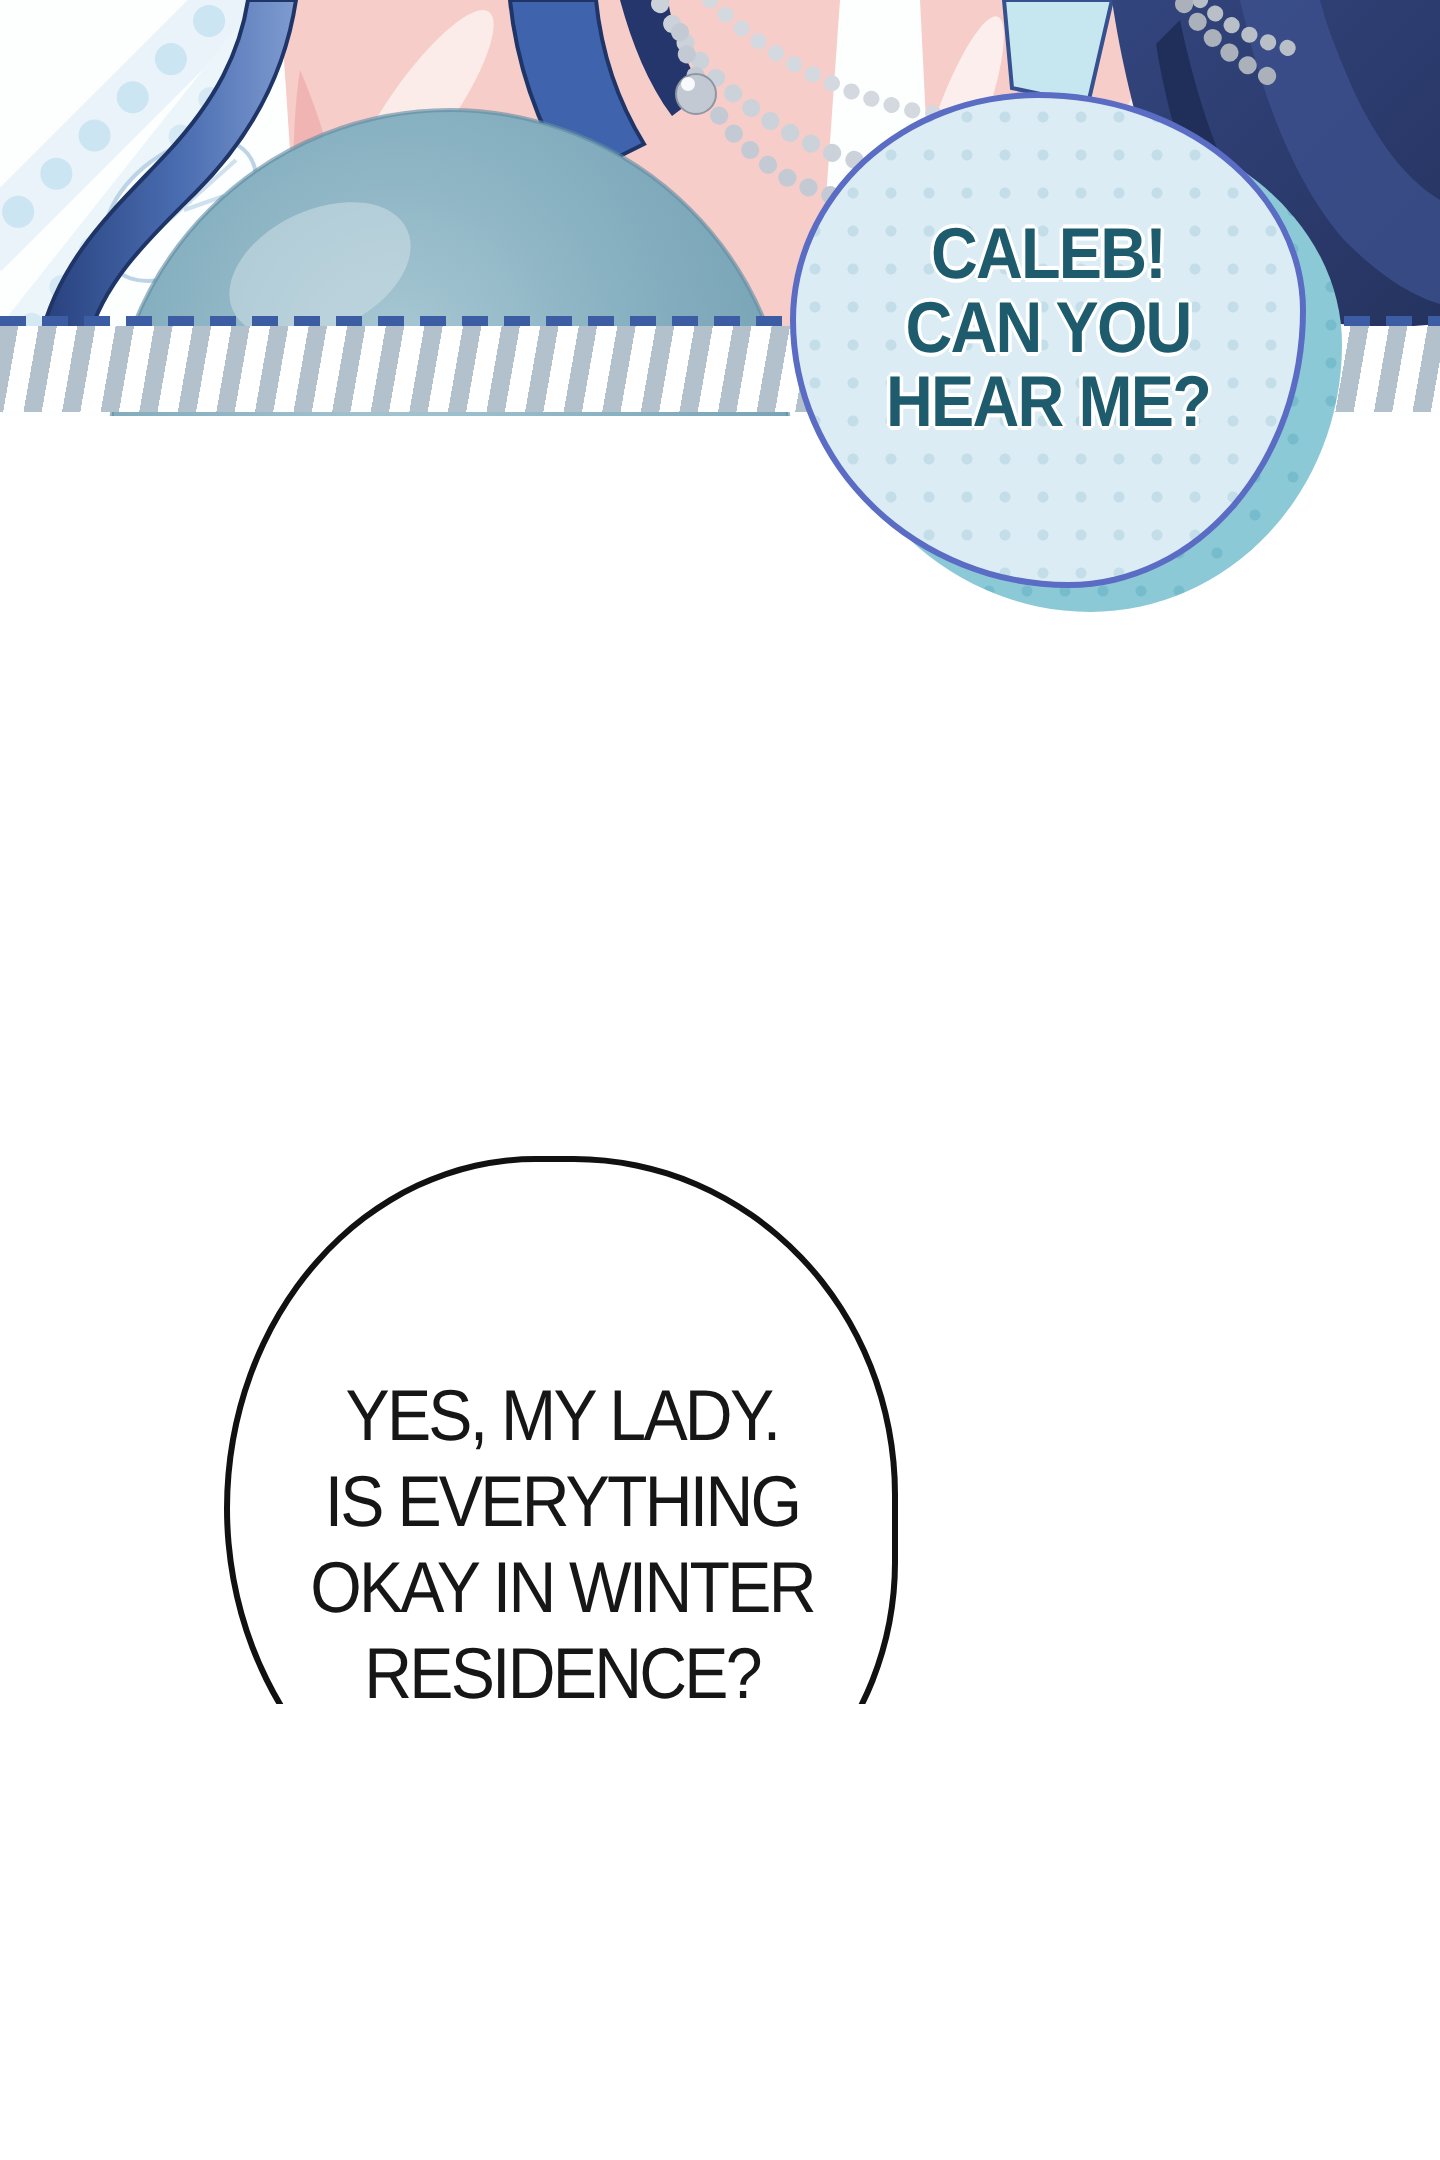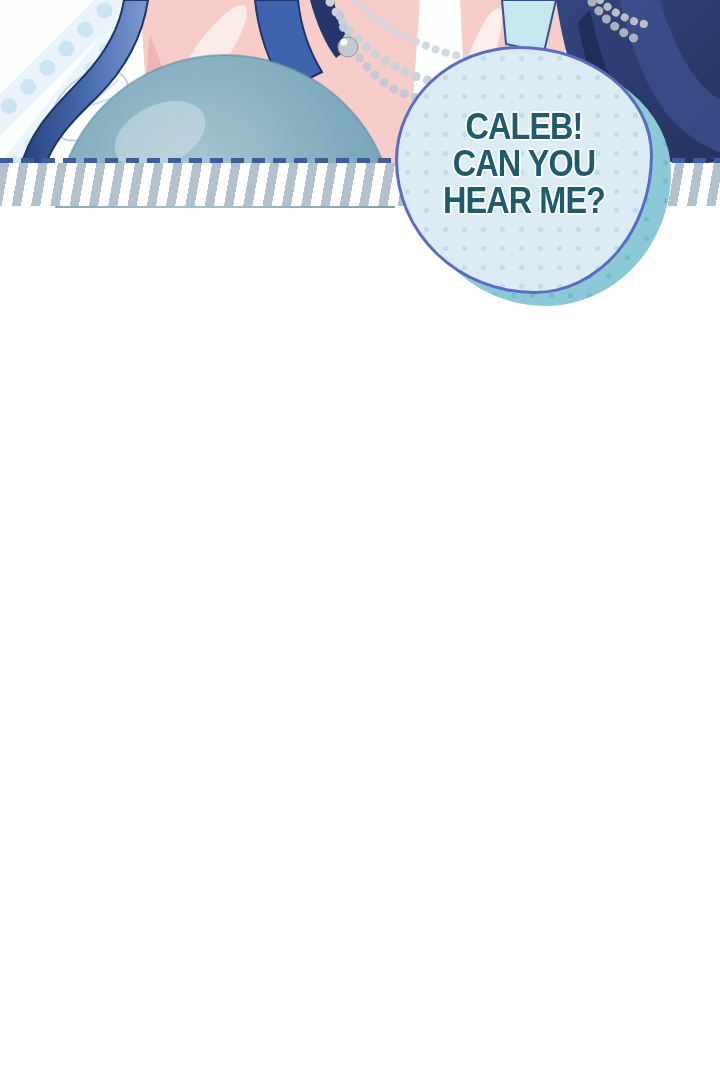--- a/index.html
+++ b/index.html
@@ -204,14 +204,26 @@
       <g stroke="#7a3520" stroke-width="3" fill="none" opacity="0.85">
         <path d="M28,28 C48,58 60,88 58,121"></path>
         <path d="M98,28 C118,58 130,90 128,121"></path>
         <path d="M178,52 C200,76 216,96 224,118"></path>
         <path d="M60,16 C80,28 96,44 104,62"></path>
       </g>
       <path d="M10,40 C40,70 58,95 62,121 L0,121 L0,48 Z" fill="#6d2f1b" opacity="0.55"></path>
     </svg>
   </div>
 
+  <div class="bubble-reply">
+    <svg class="tail" width="90" height="128" viewBox="0 0 90 128">
+      <path d="M19,11 L30,108 L70,40" fill="#ffffff" stroke="#111111" stroke-width="3.5" stroke-linejoin="miter"></path>
+    </svg>
+    <div class="blob"></div>
+    <div class="reply-text">
+      <div>YES, MY LADY.</div>
+      <div>IS EVERYTHING</div>
+      <div>OKAY IN WINTER</div>
+      <div>RESIDENCE?</div>
+    </div>
+  </div>
 
 </div>
 
 </body></html>

